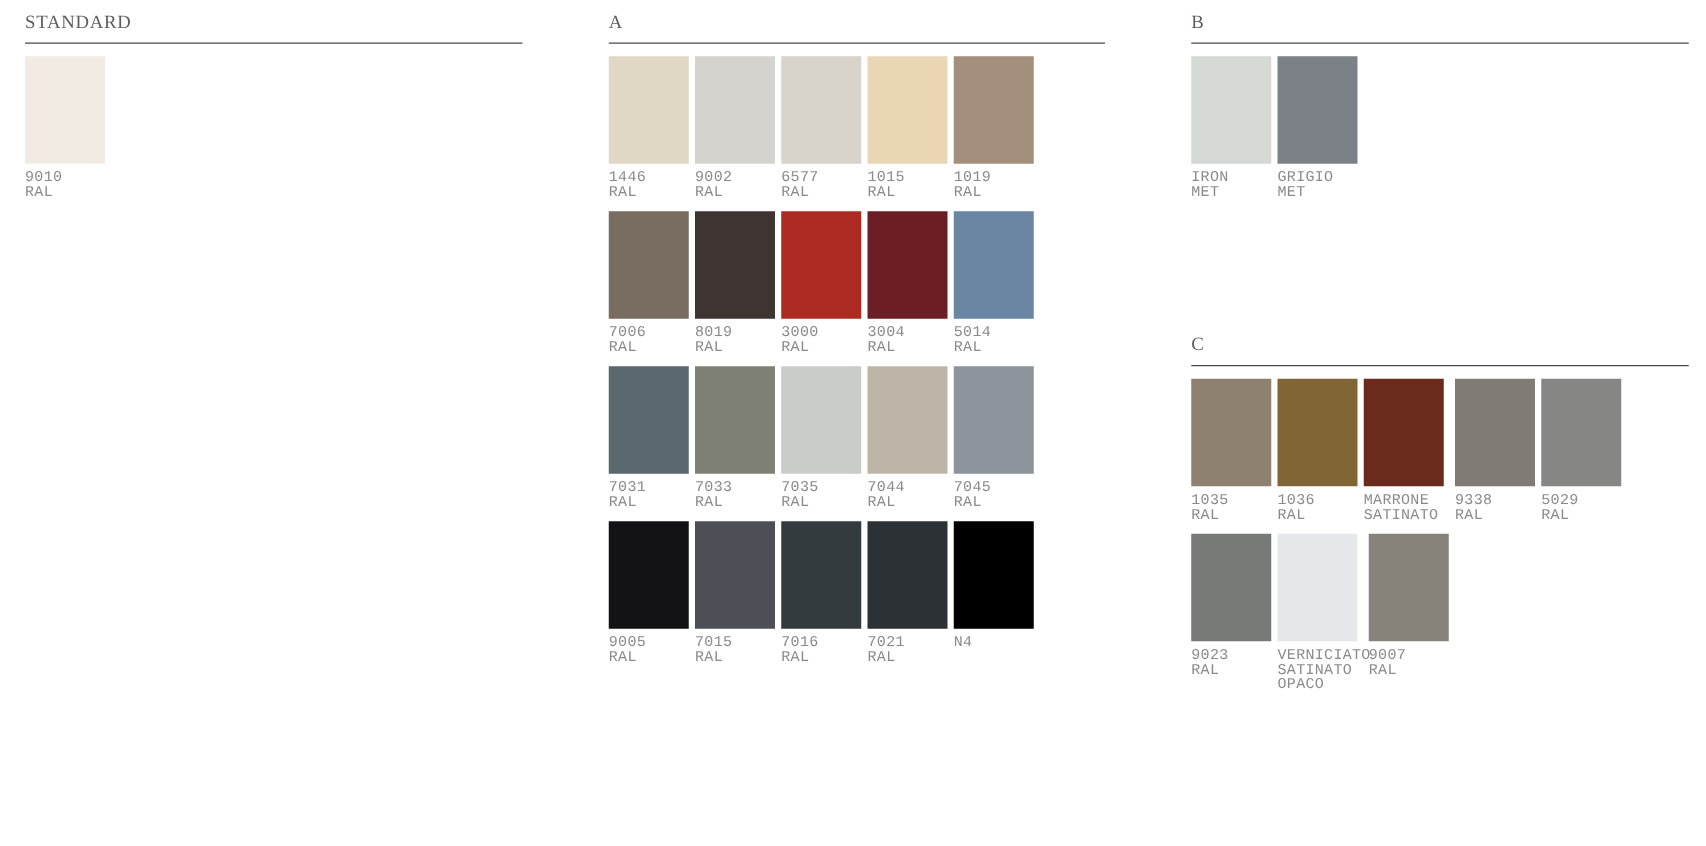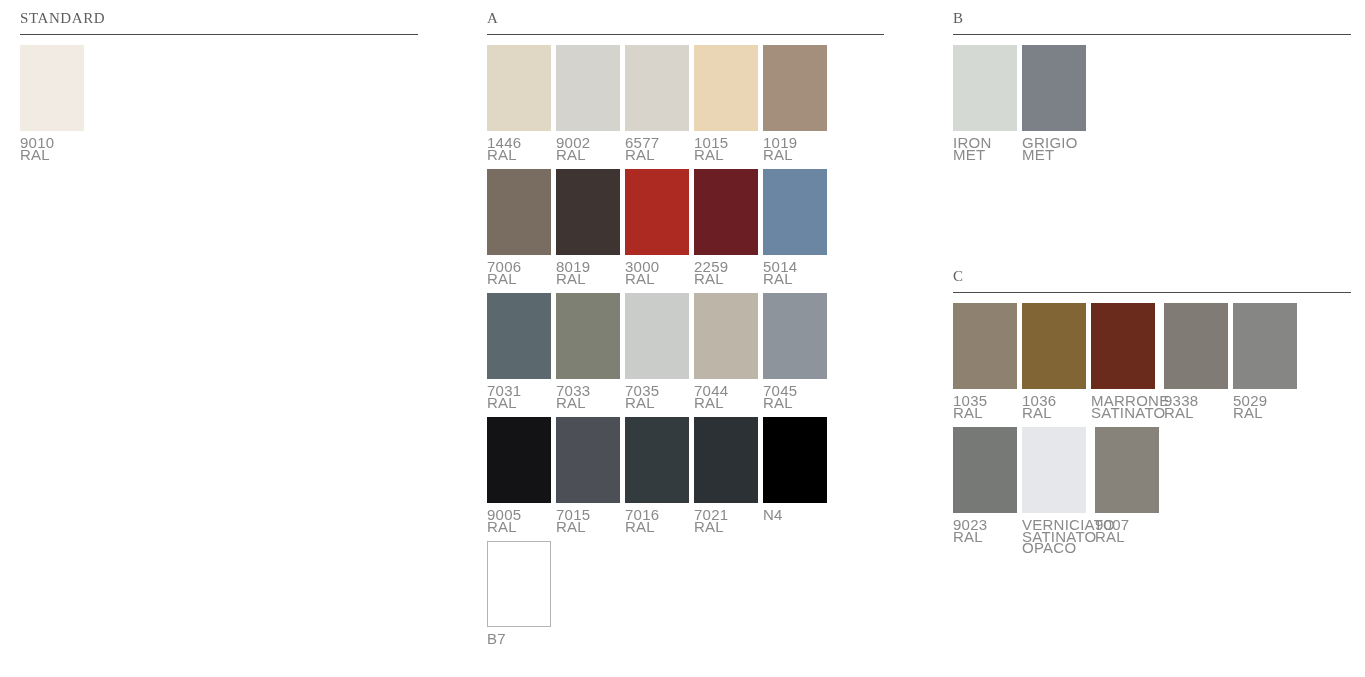--- a/index.html
+++ b/index.html
@@ -75,22 +75,22 @@
     width: 64px;
     height: 86px;
     display: block;
   }
   .swatch-chip.outlined {
     border: 1px solid #b4b4b4;
   }
 
   .swatch-label {
     margin-top: 6px;
-    font-family: Liberation Sans, sans-serif;
-    font-size: 15px;
+    font-family: Liberation Mono, monospace;
+    font-size: 12px;
     line-height: 11.5px;
     color: #8a8a8a;
     letter-spacing: 0.25px;
     white-space: pre-line;
   }
 
   
   .section-b { position: absolute; top: 0;   left: 0; width: 398px; }
   .section-c { position: absolute; top: 258px; left: 0; width: 398px; }
 
@@ -155,21 +155,21 @@
             <div class="swatch-label">8019
 RAL</div>
           </div>
           <div class="swatch-cell">
             <div class="swatch-chip" style="background: rgb(173, 42, 34);"></div>
             <div class="swatch-label">3000
 RAL</div>
           </div>
           <div class="swatch-cell">
             <div class="swatch-chip" style="background: rgb(107, 31, 37);"></div>
-            <div class="swatch-label">2259
+            <div class="swatch-label">3004
 RAL</div>
           </div>
           <div class="swatch-cell">
             <div class="swatch-chip" style="background: rgb(107, 134, 163);"></div>
             <div class="swatch-label">5014
 RAL</div>
           </div>
           <div class="swatch-cell">
             <div class="swatch-chip" style="background: rgb(91, 104, 109);"></div>
             <div class="swatch-label">7031
@@ -211,24 +211,20 @@
 RAL</div>
           </div>
           <div class="swatch-cell">
             <div class="swatch-chip" style="background: rgb(44, 49, 54);"></div>
             <div class="swatch-label">7021
 RAL</div>
           </div>
           <div class="swatch-cell">
             <div class="swatch-chip" style="background: rgb(0, 0, 0);"></div>
             <div class="swatch-label">N4</div>
-          </div>
-          <div class="swatch-cell">
-            <div class="swatch-chip outlined" style="background: rgb(255, 255, 255);"></div>
-            <div class="swatch-label">B7</div>
           </div>
         </div>
     </div>
   </div>
 
   <div class="column col-bc">
 
     <div class="section section-b">
       <div class="section-title">B</div>
       <div class="section-rule"></div>

